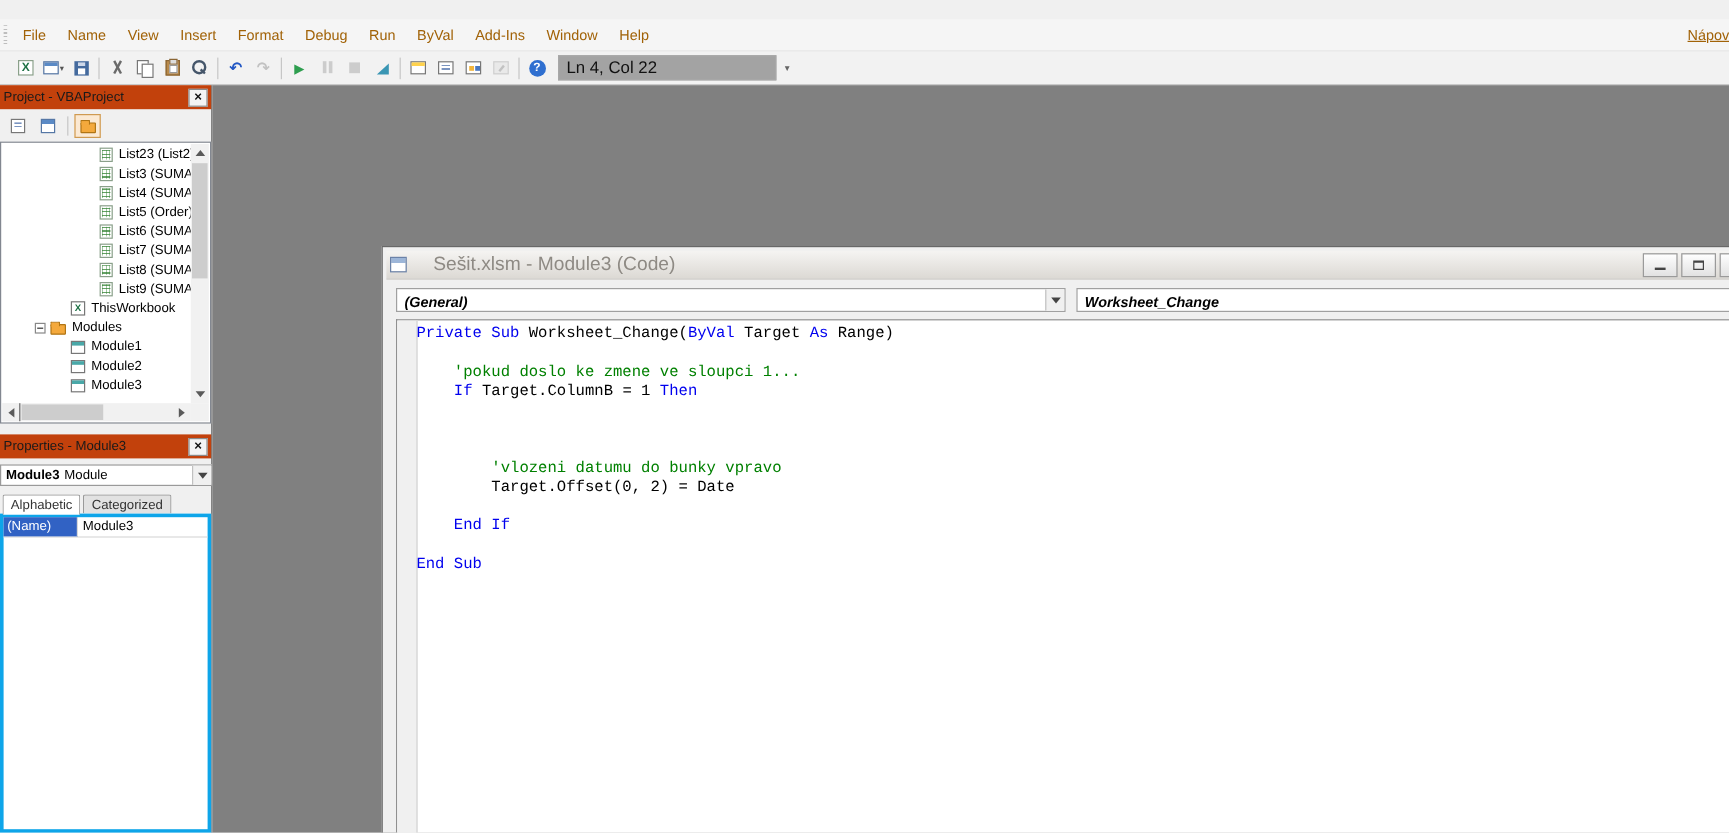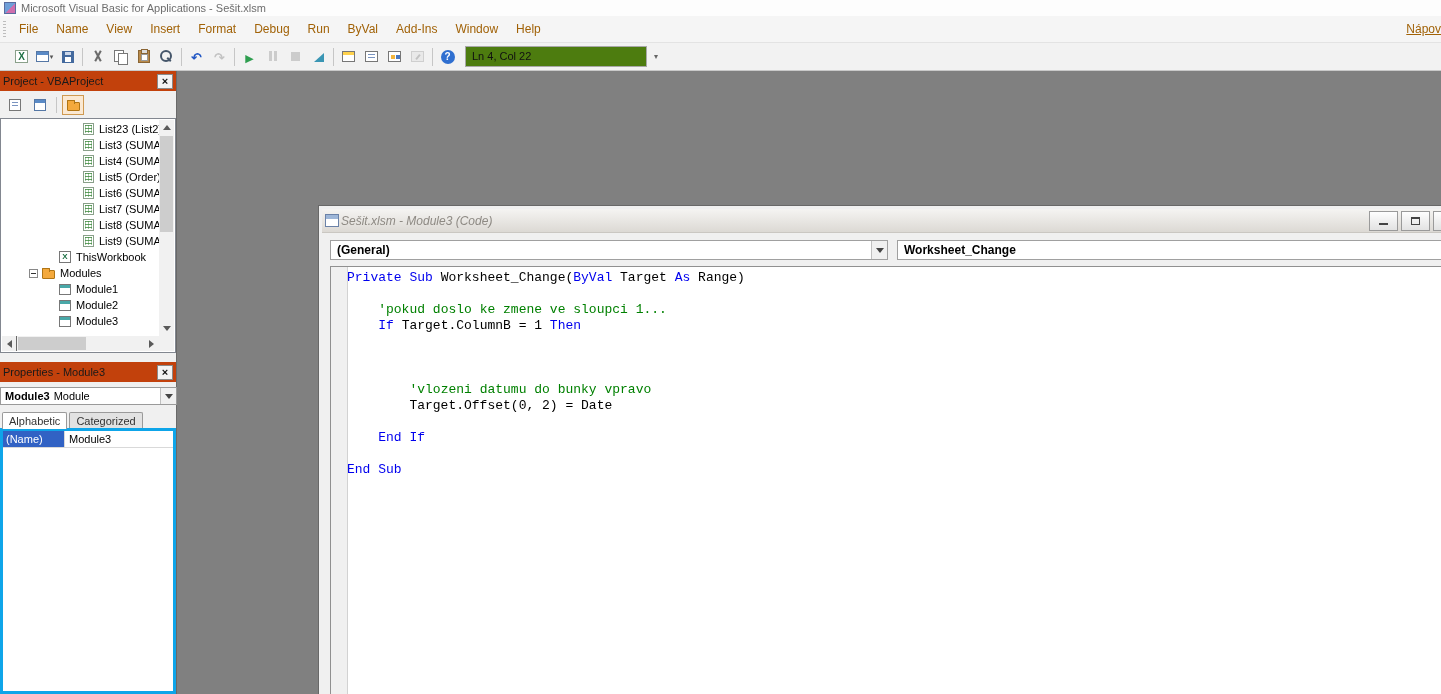--- a/index.html
+++ b/index.html
@@ -26,22 +26,22 @@
   .menu-item.right { margin-left:auto; padding-right:0;text-decoration:underline; }
 
   
   .toolbar { position:absolute; top:43px; left:0; right:0; height:28px; background:#f2f2f2;
     display:flex; align-items:center; border-bottom:1px solid #c9c9c9; }
   .tb-items { display:flex; align-items:center; }
   .tb-btn { width:23px; height:22px; display:flex; align-items:center; justify-content:center; flex:none; }
   .tb-btn.disabled { opacity:.38; filter:grayscale(1); }
   .tb-sep { width:1px; height:18px; background:#c6c6c6; margin:0 3px; flex:none; }
   .tb-drop { font-size:7px; color:#555; margin-left:1px; }
-  .pos-box { margin-left:6px; width:182px; height:21px; border:1px solid #a8a8a8; background:#4d7c0f;
-    font-size:11px; line-height:19px; padding-left:6px; color:#111; flex:none; }
+  .pos-box { margin-left:6px; width:182px; height:21px; border:1px solid #a8a8a8; background:#a3a3a3;
+    font-size:14px; line-height:19px; padding-left:6px; color:#111; flex:none; }
   .tb-overflow { width:14px; height:22px; display:flex; align-items:center; justify-content:center;
     margin-left:2px; color:#666; font-size:8px; }
 
   
   .ic { position:relative; display:inline-block; flex:none; }
   .i-excel-icon { width:13px; height:13px; background:#fff; border:1px solid #8aa08a; }
   .i-excel-icon::after { content:"X"; position:absolute; inset:0; text-align:center;
     color:#1e7145; font:bold 10px/11px "Liberation Sans",sans-serif; }
   .i-userform-icon { width:13px; height:11px; border:1px solid #5577a5;
     background:linear-gradient(#5a8ac6 0 3px,#fff 3px); }
@@ -167,50 +167,46 @@
 
   
   .mdi { position:absolute; left:177px; top:0; right:0; bottom:0; background:var(--mdi); overflow:hidden; }
   .code-window { position:absolute; left:141px; top:134px; width:1152px; height:600px;
     background:#f0f0f0; border:1px solid #686868; }
   .cw-titlebar { position:absolute; top:3px; left:3px; right:3px; height:24px;
     background:linear-gradient(#f5f4f2,#dcd9d4); display:flex; align-items:center; padding:0 3px;
     border-bottom:1px solid #cac7c2; }
   .cw-icon { width:14px; height:13px; flex:none; border:1px solid #6b82a8;
     background:linear-gradient(#9db6d8 0 4px,#fff 4px); }
-  .cw-title { margin-left:2px; font-size:12px; color:#8e8a84; white-space:nowrap;font-style:italic; }
+  .cw-title { margin-left:22px; font-size:16px; color:#8e8a84; white-space:nowrap; }
   .cw-buttons { margin-left:auto; display:flex; gap:3px; padding-right:1px; }
   .wbtn { width:29px; height:20px; border:1px solid #9a9a9a; background:linear-gradient(#fefefe,#e2e2e2);
     display:flex; align-items:center; justify-content:center; }
   .wg-minimize { width:9px; height:2px; background:#444; margin-top:7px; }
   .wg-maximize { width:9px; height:8px; border:1px solid #444; border-top-width:2px; }
   .cw-combos { position:absolute; top:27px; left:3px; right:3px; height:33px; }
   .combo { position:absolute; top:7px; height:20px; background:#fff; border:1px solid #a0a0a0;
-    display:flex; align-items:center; font-weight:bold; font-size:12px; padding-left:6px;
-    white-space:nowrap; overflow:hidden; }
+    display:flex; align-items:flex-end; font-weight:bold; font-size:12px; padding-left:6px;
+    white-space:nowrap; overflow:hidden;font-style:italic; }
   .combo-left { left:8px; width:558px; }
   .combo-right { left:575px; right:2px; }
   .code-area { position:absolute; top:60px; left:11px; right:0; bottom:0; background:#fff;
     border:1px solid #909090; border-right:none; overflow:hidden; }
   .margin-band { position:absolute; left:0; top:0; bottom:0; width:17px; background:#f0f0f0;
     border-right:1px solid #d2d2d2; }
   .code { position:absolute; left:16px; top:3px; font-family:"Liberation Mono",monospace;
     font-size:13px; line-height:16px; white-space:pre; color:var(--tx); }
   .code-line { height:16px; }
   .tok-k { color:var(--kw); } .tok-c { color:var(--cm); } .tok-n { color:var(--tx); }
 </style>
 </head>
 <body>
 
 <div class="app">
 
-  <div class="titlebar">
-    <span class="app-icon"></span>
-    <span class="app-title">Microsoft Visual Basic for Applications - Sešit.xlsm</span>
-  </div>
 
   <div class="menubar">
     <span class="grip"></span>
     <div class="menu-items">
         <div class="menu-item">File</div>
         <div class="menu-item">Name</div>
         <div class="menu-item">View</div>
         <div class="menu-item">Insert</div>
         <div class="menu-item">Format</div>
         <div class="menu-item">Debug</div>

